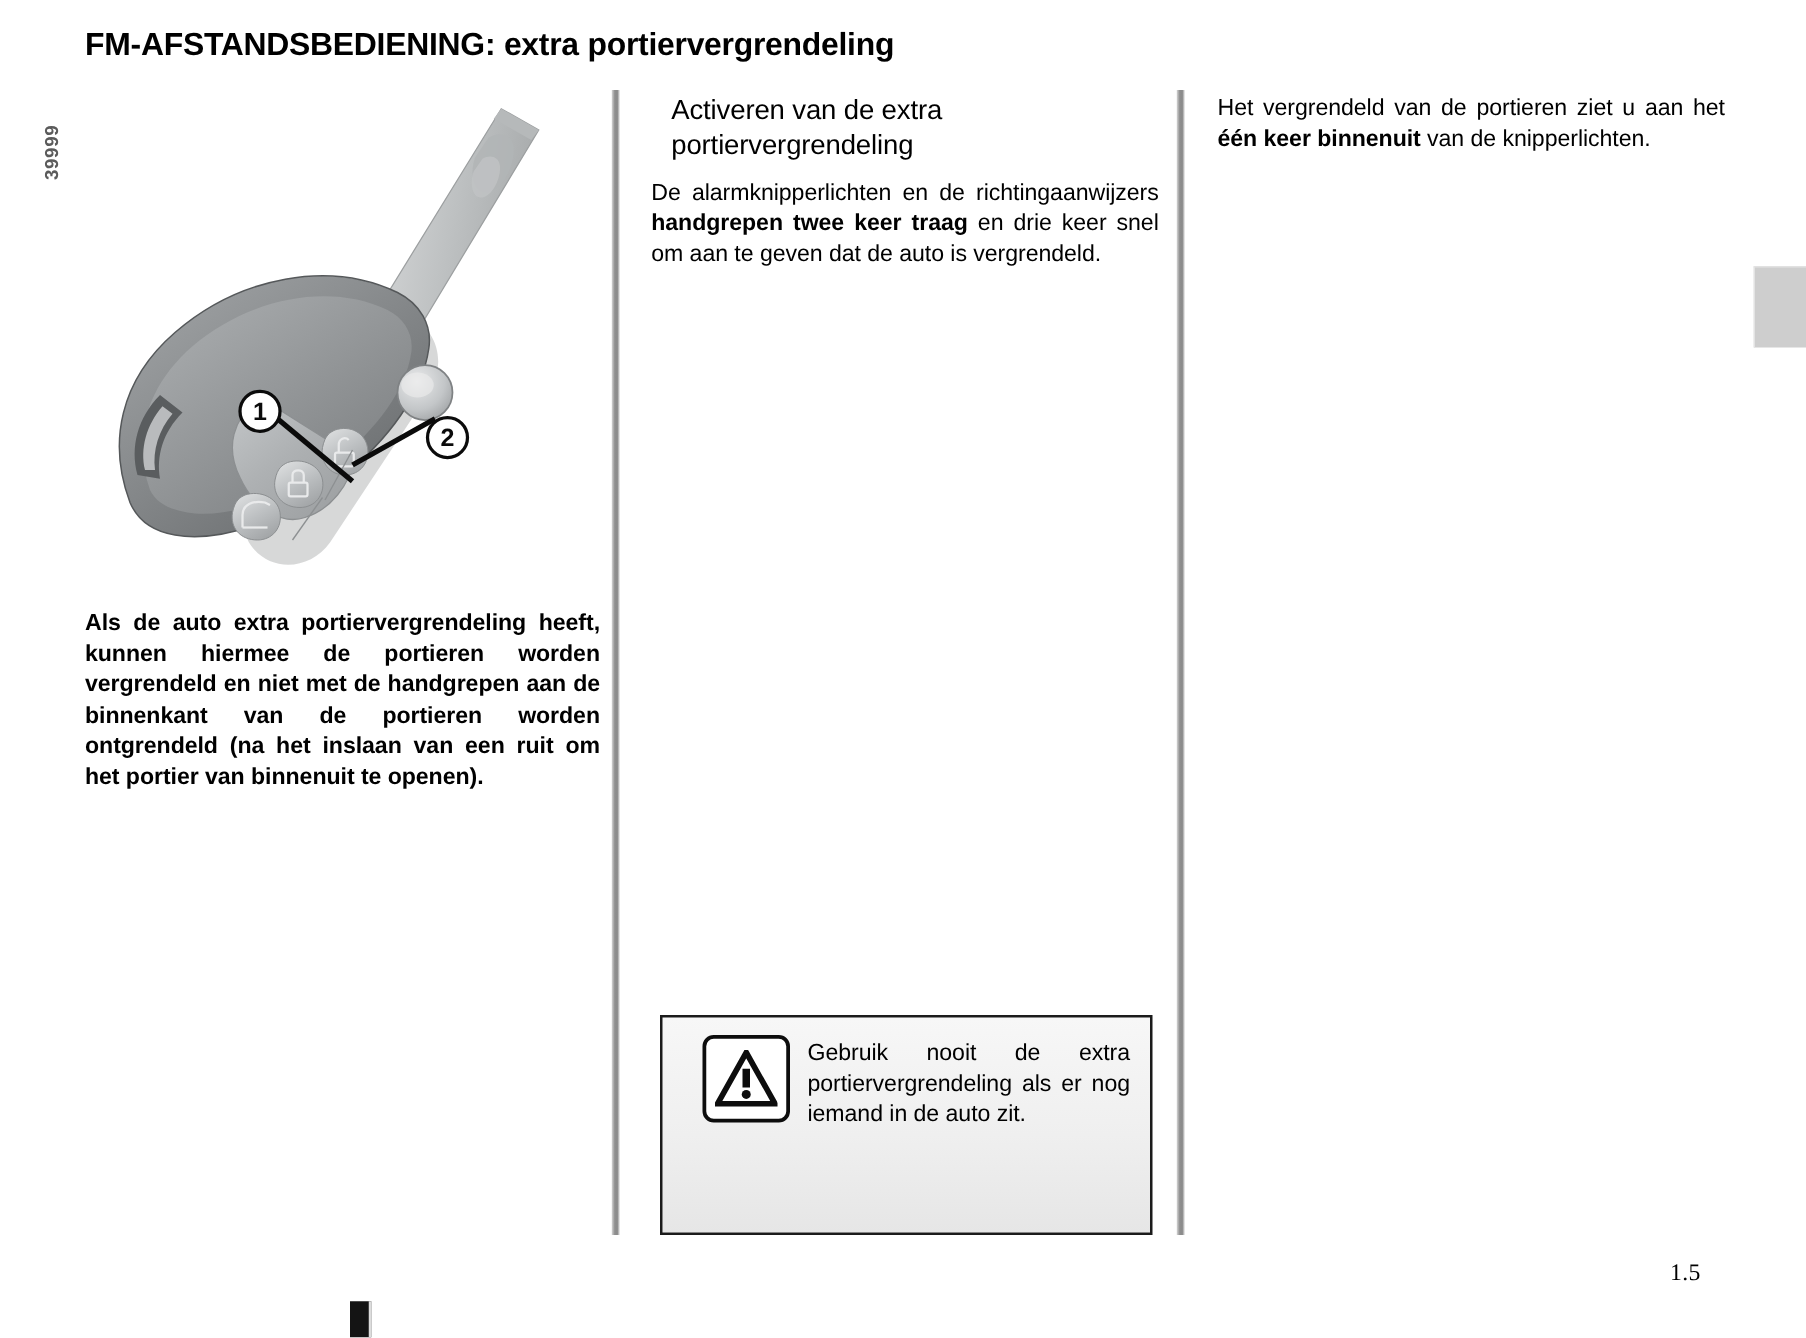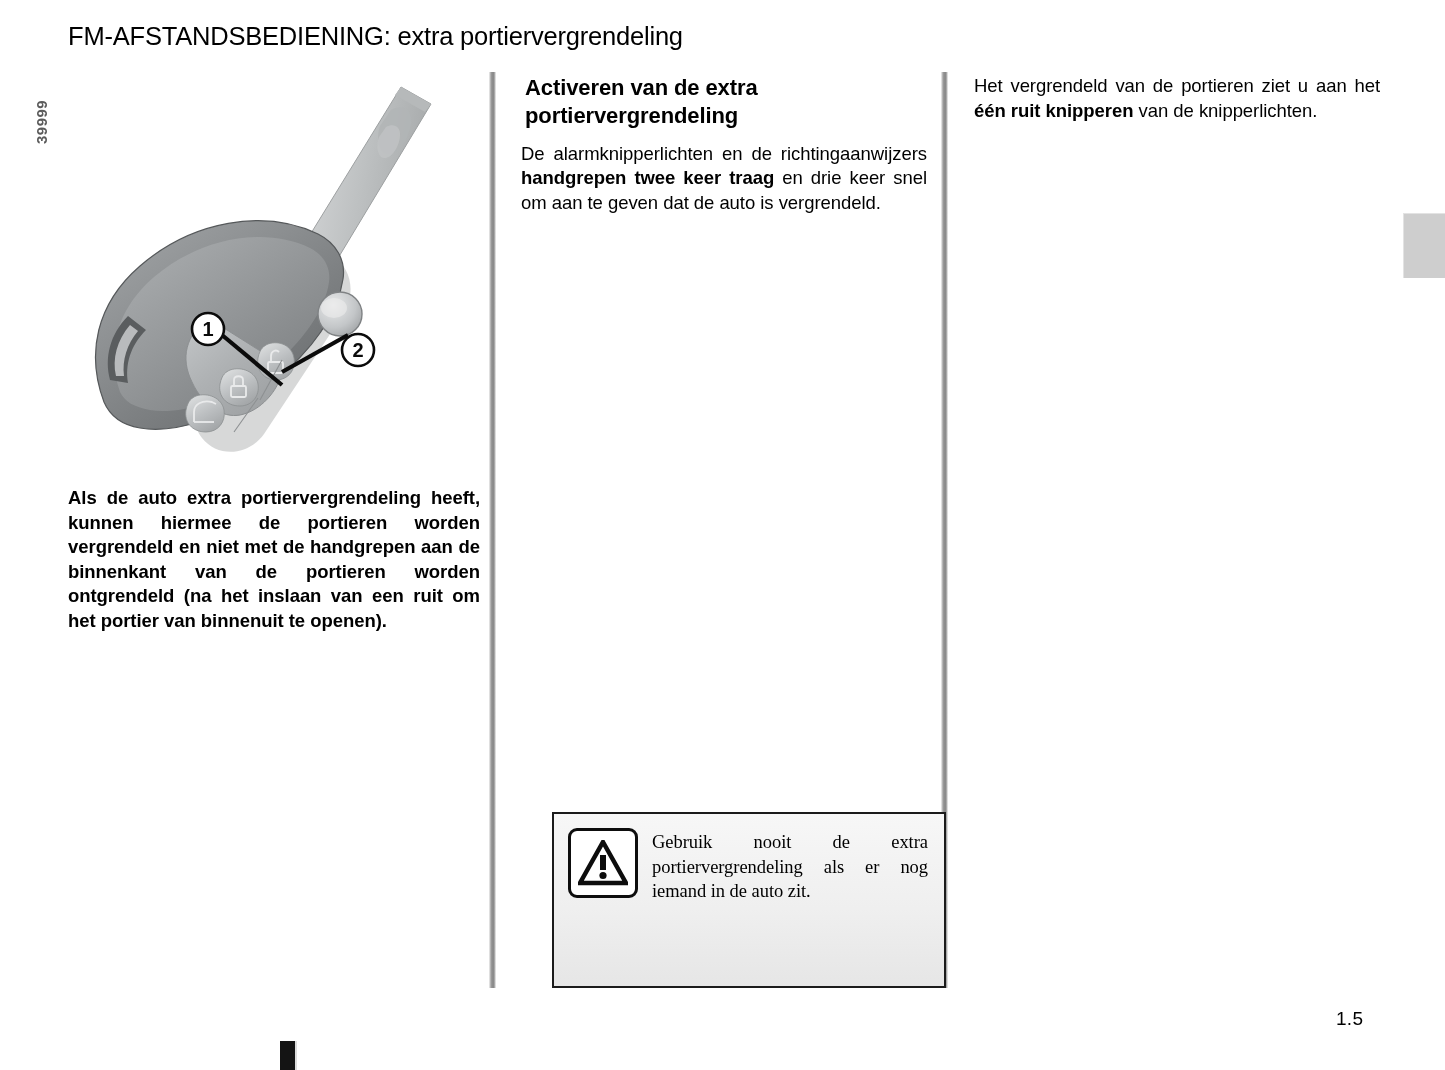--- a/index.html
+++ b/index.html
@@ -19,21 +19,21 @@
     background: #ffffff;
     overflow: hidden;
   }
 
   
   #page-title {
     position: absolute;
     left: 68px;
     top: 22px;
     font-size: 25.5px;
-    font-weight: normal;
+    font-weight: bold;
     letter-spacing: -0.2px;
     white-space: nowrap;
   }
 
   
   .col-divider {
     position: absolute;
     top: 72px;
     width: 7px;
     height: 916px;
@@ -66,20 +66,21 @@
     border-right: 2px solid #dcdcdc;
   }
 
   
   #page-number {
     position: absolute;
     left: 1336px;
     top: 1008px;
     font-size: 19px;
     letter-spacing: 0.3px;
+    font-family: Liberation Serif, serif;
   }
 
   
   #figure-code {
     position: absolute;
     left: 63px;
     top: 86px;
     width: 58px;
     height: 58px;
     font-size: 15px;
@@ -96,23 +97,23 @@
 
   
   .column {
     position: absolute;
     top: 74px;
   }
   #col-mid    { left: 521px; width: 406px; }
   #col-right  { left: 974px; width: 406px; }
 
   h2.section-heading {
-    margin: 0 0 12px 4px;
+    margin: 0 0 12px 16px;
     font-size: 22px;
-    font-weight: bold;
+    font-weight: normal;
     line-height: 1.27;
     letter-spacing: -0.1px;
   }
   p.body-text {
     margin: 0 0 20px 0;
     font-size: 18.5px;
     line-height: 1.33;
     text-align: justify;
     letter-spacing: -0.05px;
   }
@@ -134,31 +135,30 @@
     position: absolute;
     left: 68px;
     top: 486px;
     width: 412px;
     font-weight: bold;
   }
 
   
   #warning-box {
     position: absolute;
-    left: 552px;
+    left: 528px;
     top: 812px;
     width: 394px;
     height: 176px;
     box-sizing: border-box;
     border: 2px solid #1b1b1b;
     background: linear-gradient(to bottom, #f7f7f7 0%, #efefef 55%, #e6e6e6 100%);
-    padding: 14px 16px 0 14px;
+    padding: 14px 16px 0 32px;
     display: flex;
     align-items: flex-start;
-    font-family: Liberation Serif, serif;
   }
   #warning-icon {
     flex: 0 0 auto;
     width: 70px;
     height: 70px;
     box-sizing: border-box;
     border: 3px solid #0d0d0d;
     border-radius: 9px;
     background: #ffffff;
     margin-right: 14px;
@@ -311,21 +311,21 @@
     <h2 class="section-heading">Activeren van de extra portiervergrendeling</h2>
 
 
     <p class="body-text"><span>De alarmknipperlichten en de richtingaanwijzers </span><b>handgrepen twee keer traag</b><span> en drie keer snel om aan te geven dat de auto is vergrendeld.</span></p>
 
   </div>
 
   <div class="column" id="col-right">
 
 
-    <p class="body-text"><span>Het vergrendeld van de portieren ziet u aan het </span><b>één ruit knipperen</b><span> van de knipperlichten.</span></p>
+    <p class="body-text"><span>Het vergrendeld van de portieren ziet u aan het </span><b>één keer binnenuit</b><span> van de knipperlichten.</span></p>
   </div>
 
   <div id="warning-box">
     <div id="warning-icon">
       <svg width="50" height="46" viewBox="0 0 50 46">
         <polygon points="25,2 48,43 2,43" fill="none" stroke="#0d0d0d" stroke-width="4.5" stroke-linejoin="miter"></polygon>
         <rect x="22" y="15" width="6" height="15" fill="#0d0d0d"></rect>
         <circle cx="25" cy="35.5" r="3.6" fill="#0d0d0d"></circle>
       </svg>
     </div>

